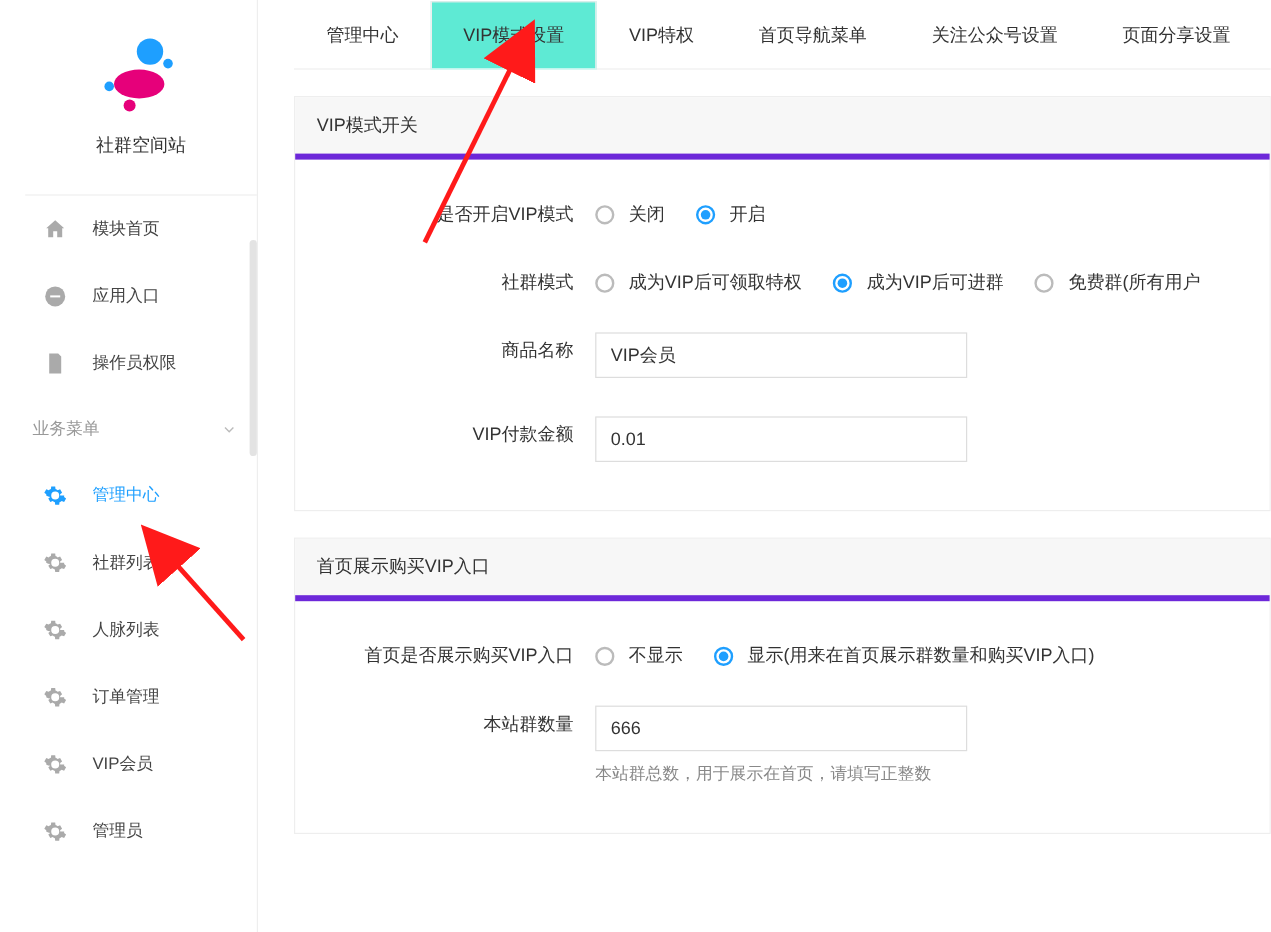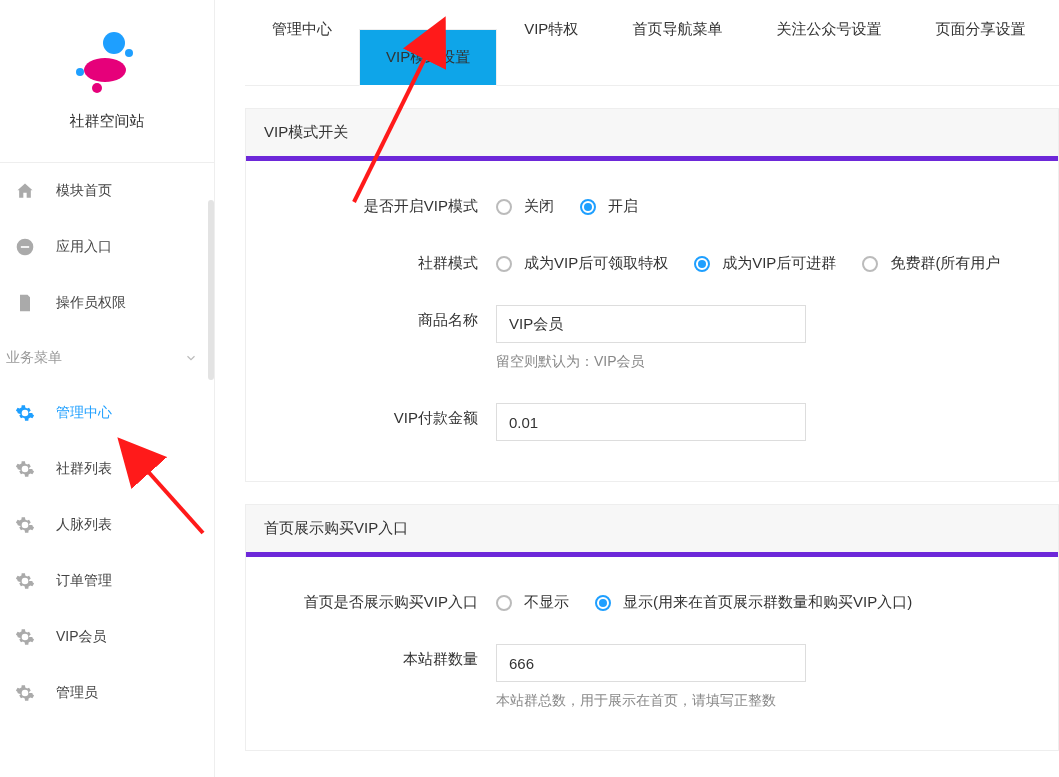--- a/index.html
+++ b/index.html
@@ -1,33 +1,33 @@
 <!DOCTYPE html>
 <html><head>
   <meta charset="utf-8">
   <style>
     * { margin: 0; padding: 0; box-sizing: border-box; }
     body { font-family: "Microsoft YaHei", "PingFang SC", Arial, sans-serif; font-size: 14px; color: #333; background: #fff; }
     .layout { display: flex; width: 1059px; height: 777px; overflow: hidden; }
-    .sidebar { width: 215px; flex-shrink: 0; border-right: 1px solid #eee; display: flex; flex-direction: column; position: relative; }
+    .sidebar { width: 215px; flex-shrink: 0; border-right: 1px solid #eee; display: flex; flex-direction: column; position: relative; padding-left: 21px; }
     .logo-wrap { display: flex; flex-direction: column; align-items: center; padding: 30px 0 18px; }
     .logo-img { width: 80px; height: 70px; position: relative; }
     .logo-title { font-size: 15px; color: #333; margin-top: 12px; }
     .scroll-track { position: absolute; right: 0; top: 200px; width: 6px; height: 180px; background: #ccc; border-radius: 3px; opacity: .55; }
     .side-section { border-top: 1px solid #eee; margin-top: 13px; }
     .side-item { display: flex; align-items: center; height: 56px; padding-left: 14px; cursor: pointer; color: #444; }
     .side-item .icon { width: 22px; height: 22px; display: flex; align-items: center; justify-content: center; margin-right: 20px; color: #aaa; }
     .side-item.active { color: #1e9fff; }
     .side-item.active .icon { color: #1e9fff; }
     .side-group-title { display: flex; align-items: center; justify-content: space-between; height: 54px; padding: 0 16px 0 6px; color: #999; font-size: 14px; text-align: center; }
     .side-sub { padding-left: 0; }
     .main { flex: 1; padding: 0 0 0 30px; overflow: hidden; }
     .tabs { display: flex; border-bottom: 1px solid #eee; }
     .tab { padding: 18px 26px; font-size: 15px; color: #333; cursor: pointer; border: 1px solid transparent; border-bottom: none; position: relative; top: 1px; }
-    .tab.active { border-color: #eee; border-bottom: 1px solid #fff; background: #0ea5e9; margin-top: 28px; }
+    .tab.active { border-color: #eee; border-bottom: 1px solid #fff; background: #5eead4; }
     .panel { border: 1px solid #eee; margin-top: 22px; }
     .panel-header { background: #f7f7f7; padding: 14px 18px; font-size: 15px; color: #333; border-bottom: 5px solid #6d28d9; }
     .panel-body { padding: 14px 0 24px; }
     .form-row { display: flex; align-items: flex-start; padding: 16px 0; }
     .form-label { width: 250px; flex-shrink: 0; text-align: right; padding-right: 18px; padding-top: 6px; color: #333; font-size: 15px; }
     .form-field { flex: 1; display: flex; flex-direction: column; }
     .radio-line { display: flex; align-items: center; gap: 26px; padding-top: 6px; flex-wrap: wrap; }
     .radio-opt { display: flex; align-items: center; gap: 12px; cursor: pointer; color: #333; font-size: 15px; white-space: nowrap; }
     .radio-circle { width: 16px; height: 16px; border-radius: 50%; border: 2px solid #bbb; display: inline-flex; align-items: center; justify-content: center; flex-shrink: 0; }
     .radio-opt.checked .radio-circle { border-color: #1e9fff; }
@@ -202,21 +202,20 @@
                 <span>免费群(所有用户</span>
               </label>
             </div>
           </div>
         </div>
 
         <div class="form-row">
           <div class="form-label">商品名称</div>
           <div class="form-field">
             <input class="text-input" value="VIP会员" style="">
-            <div class="hint">留空则默认为：VIP会员</div>
           </div>
         </div>
 
         <div class="form-row">
           <div class="form-label">VIP付款金额</div>
           <div class="form-field">
             <input class="text-input" value="0.01" style="">
           </div>
         </div>
       </div>

